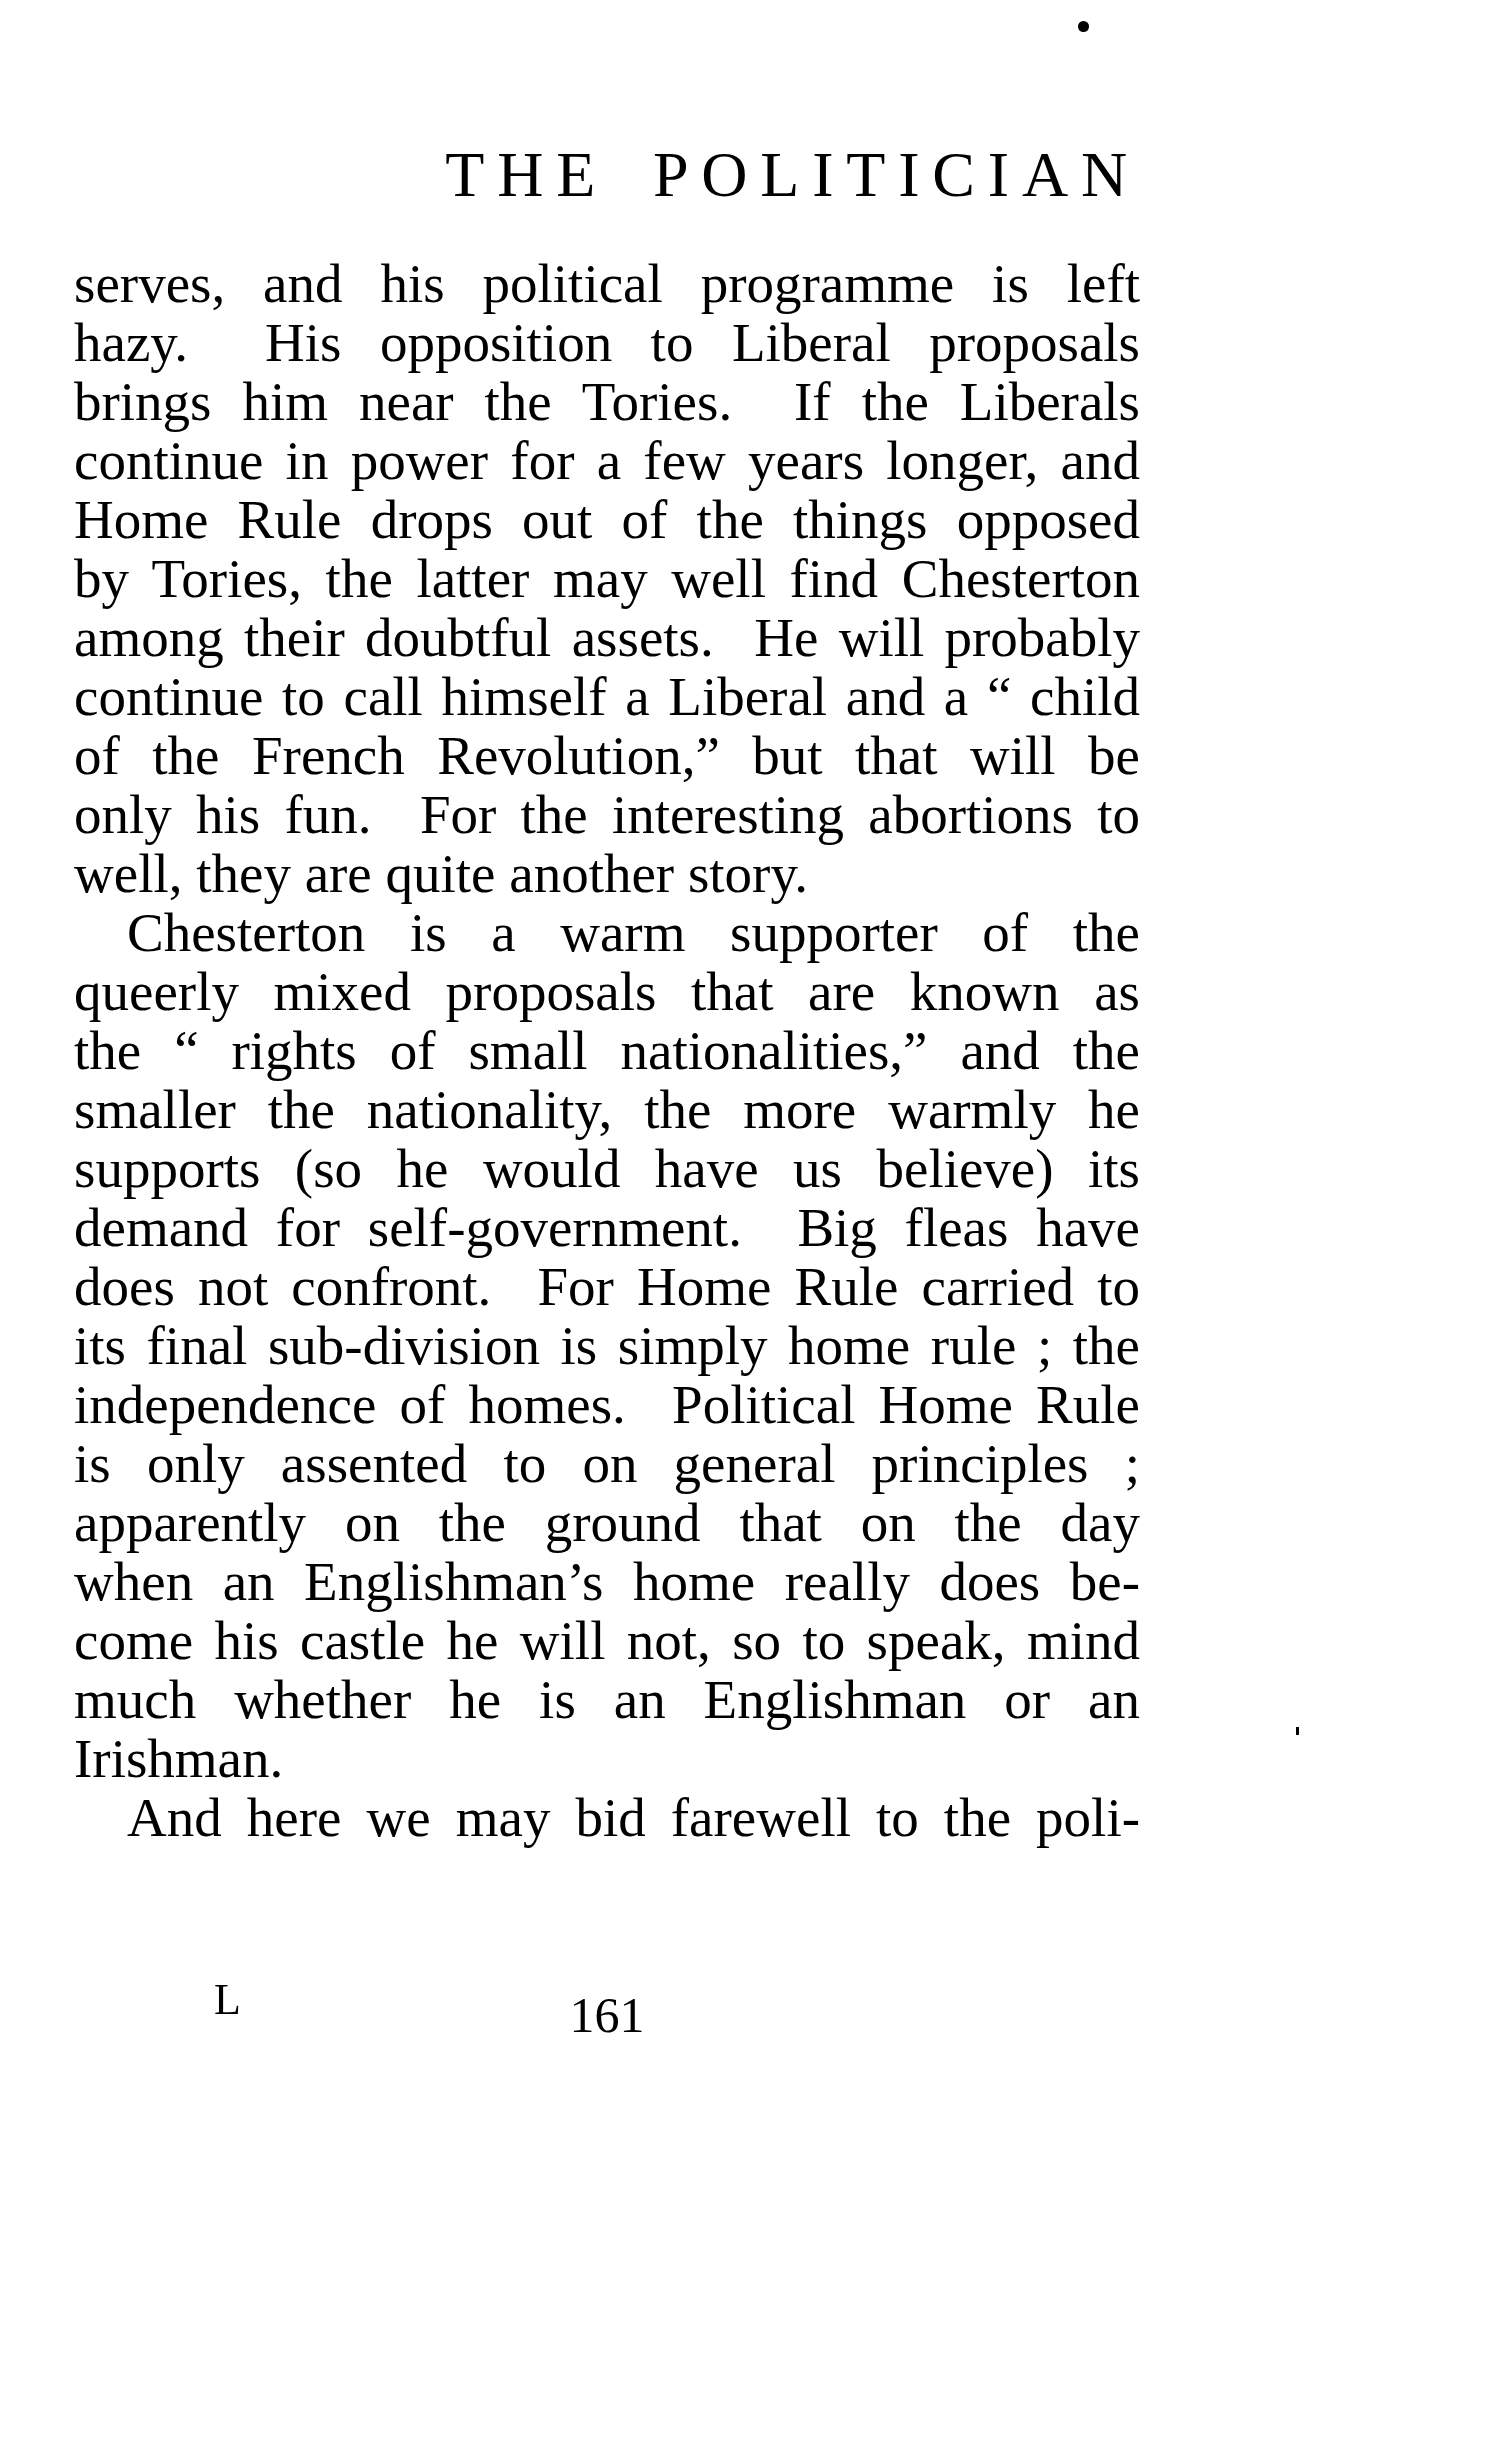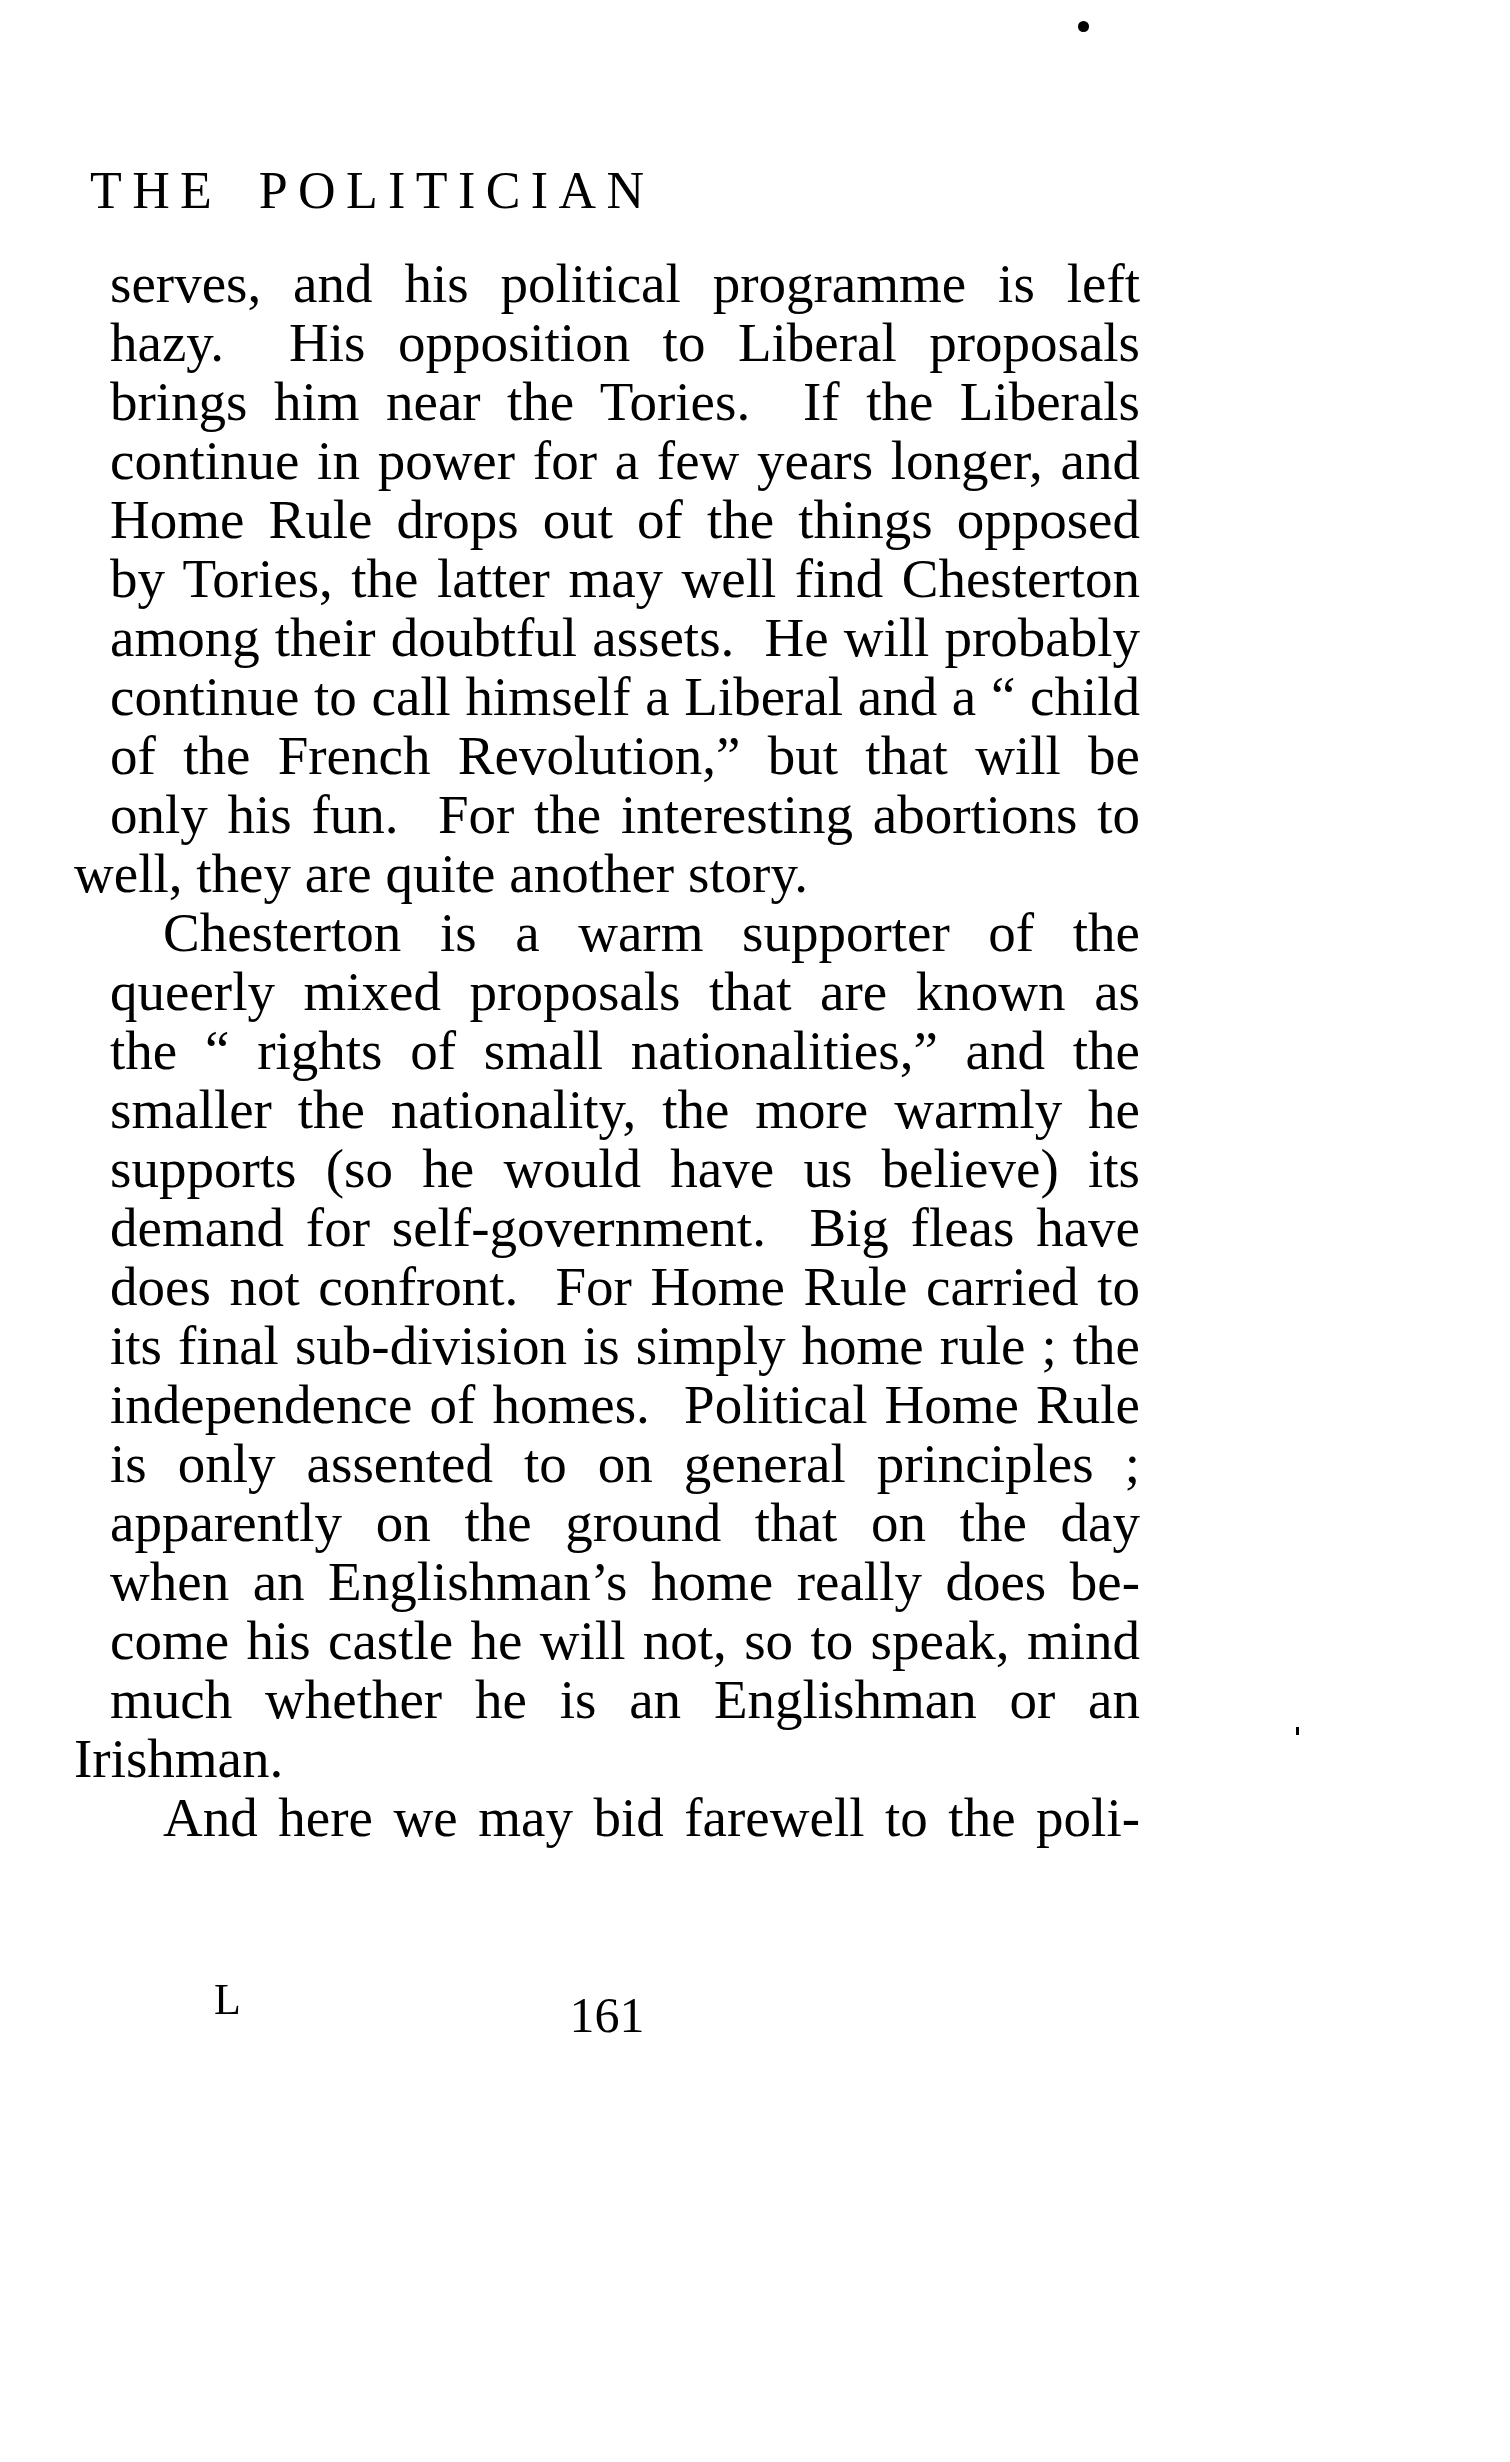--- a/index.html
+++ b/index.html
@@ -24,43 +24,43 @@
     width: 10.6px;
     height: 10.6px;
     border-radius: 50%;
     background: #000000;
   }
   .title {
     position: absolute;
     left: 74px;
     top: 144px;
     width: 1066px;
-    margin: 16px;
-    font-size: 52px;
+    margin: 0;
+    font-size: 64px;
     font-weight: 400;
     line-height: 61px;
     letter-spacing: 0.2em;
     word-spacing: 0.25em;
-    text-align: left;
+    text-align: right;
     white-space: nowrap;
   }
   .body-text {
     position: absolute;
     left: 74px;
     top: 254px;
     width: 1066px;
     font-size: 55px;
     line-height: 59px;
   }
   .line {
     text-align: justify;
     text-justify: inter-word;
     text-align-last: left;
   }
-  .line.just { text-align-last: justify; margin-left: 36px; }
+  .line.just { text-align-last: justify; }
   .line.indent { text-indent: 53px; }
   .footer {
     position: absolute;
     left: 74px;
     top: 1970px;
     width: 1066px;
     height: 59px;
     line-height: 59px;
   }
   .sig {

